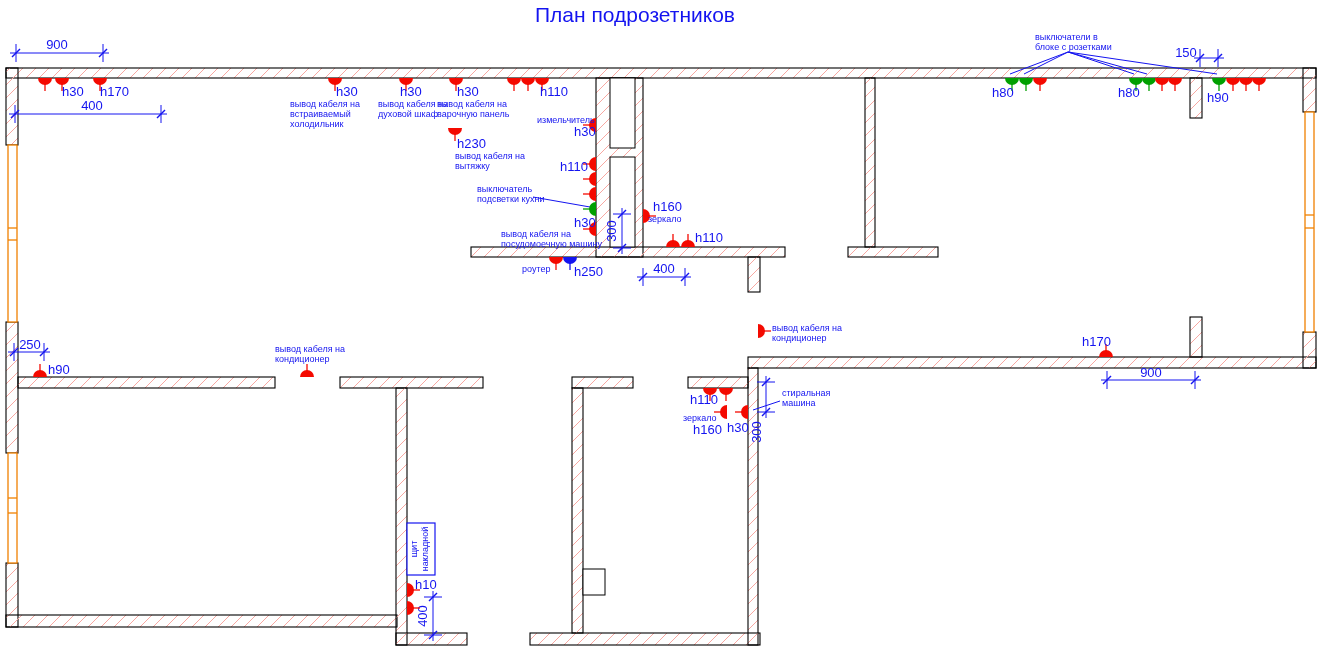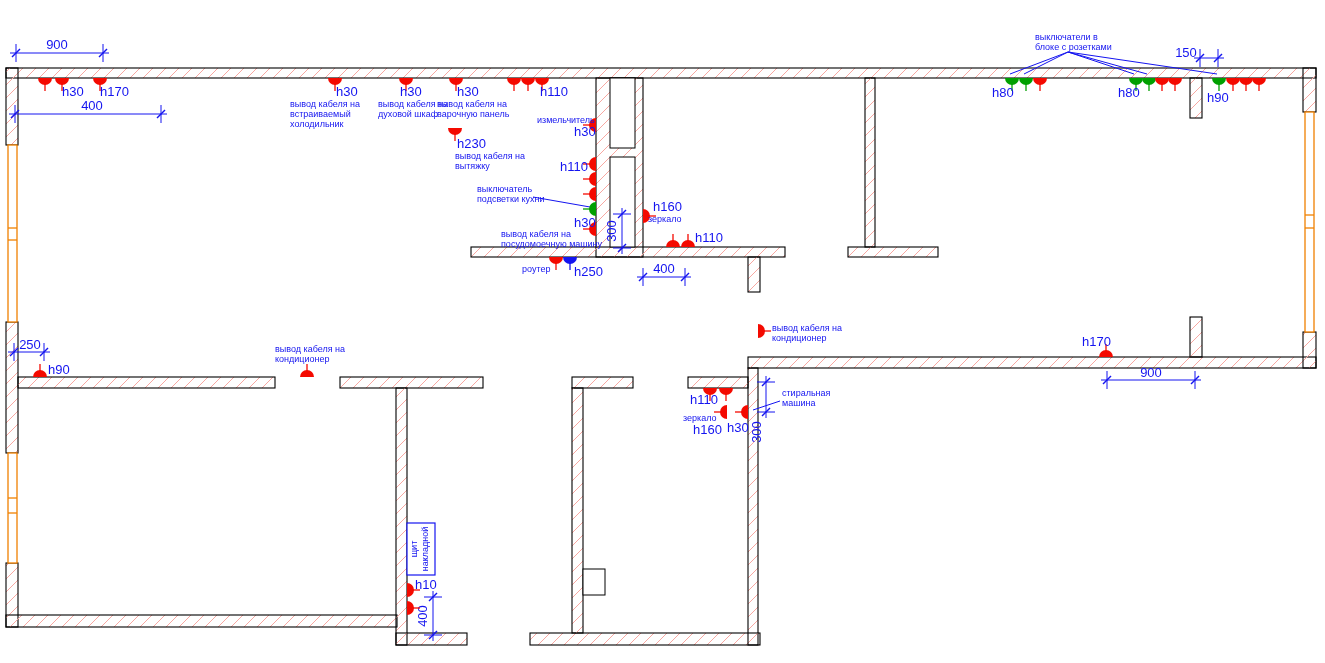--- a/index.html
+++ b/index.html
@@ -361,13 +361,14 @@
         <text x="782" y="406" fill="#1414f0" font-size="9">машина</text>
         <text x="1082" y="346" fill="#1414f0" font-size="13">h170</text>
         <text x="415" y="589" fill="#1414f0" font-size="13">h10</text>
       </g>
     <g id="gPanel">
         <rect x="407" y="523" width="28" height="52" fill="#ffffff" stroke="#1414f0" stroke-width="1.2"></rect>
         <text x="417" y="549" fill="#1414f0" font-size="9" text-anchor="middle" transform="rotate(-90 417 549)">щит</text>
         <text x="428" y="549" fill="#1414f0" font-size="9" text-anchor="middle" transform="rotate(-90 428 549)">накладной</text>
       </g>
   </svg>
+  <div id="title" style="color: rgb(20, 20, 240);">План подрозетников</div>
 </div>
 
 </body></html>

